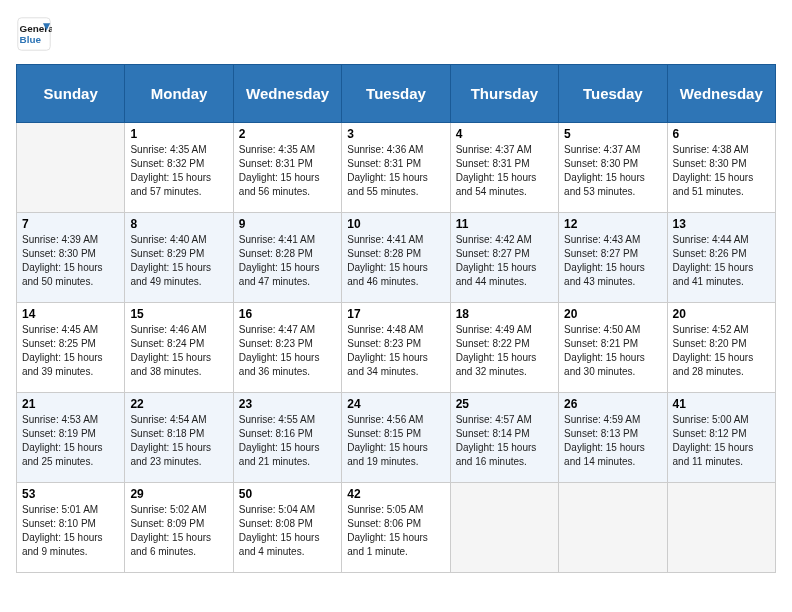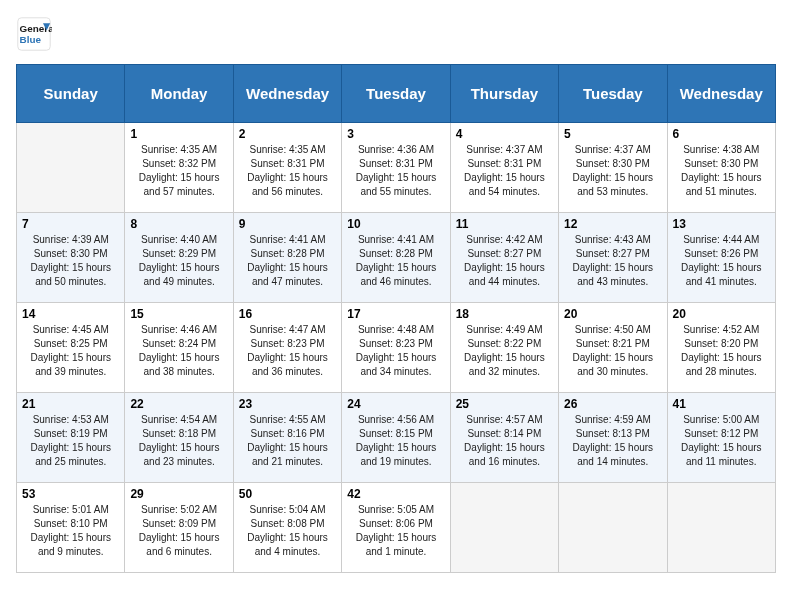--- a/index.html
+++ b/index.html
@@ -74,21 +74,20 @@
     .day-num {
       font-weight: bold;
       font-size: 12px;
       display: block;
       margin-bottom: 2px;
     }
     .day-info {
       font-size: 10px;
       color: #222;
       line-height: 1.4;
-      text-align: center;
     }
     .row-bg-alt td {
       background: #f0f5fb;
     }
   </style>
 </head>
 <body>
 
 <div class="header">
   <div class="logo">

